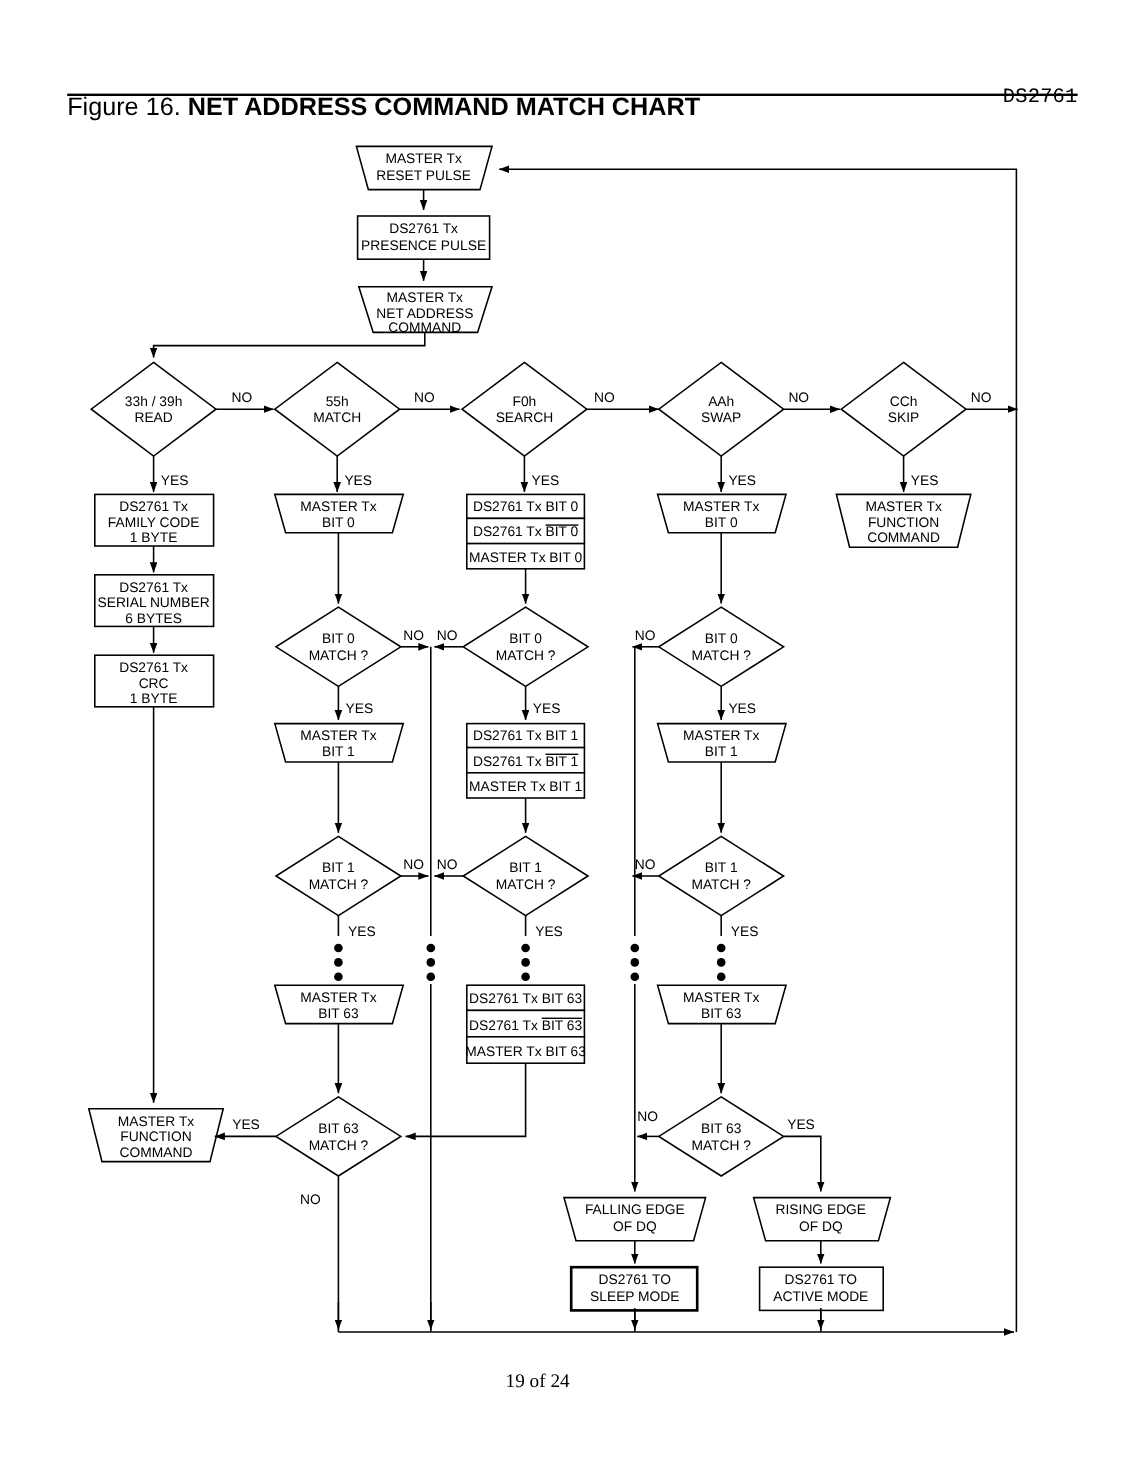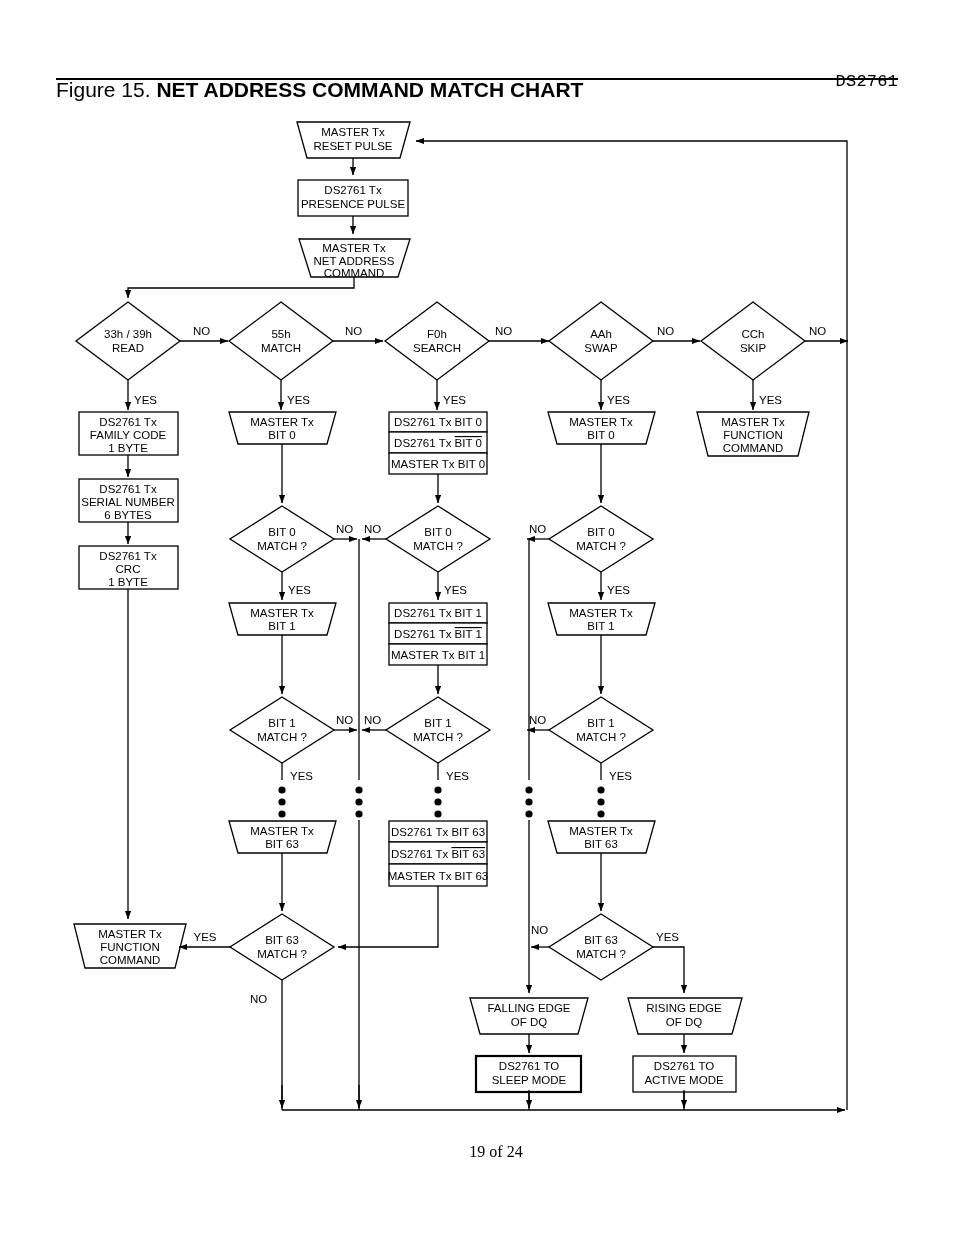--- a/index.html
+++ b/index.html
@@ -6,37 +6,37 @@
   body{width:954px;height:1235px;position:relative;
        font-family:"Liberation Sans", sans-serif;color:#000;}
   .page{position:relative;width:954px;height:1235px;overflow:hidden;}
   .hdr-code{position:absolute;right:56px;top:72px;
             font-family:Liberation Mono, monospace;font-size:17px;letter-spacing:.2px;}
   .hdr-rule{position:absolute;left:56px;top:78px;width:842px;height:2px;background:#000;}
   .fig-title{position:absolute;left:56px;top:78px;font-size:21px;white-space:nowrap;}
   .fig-title .lbl{font-weight:400;}
   .fig-title .nm{font-weight:bold;}
   .footer{position:absolute;left:0;top:1143px;width:896px;text-align:center;
-          font-family:"Liberation Serif", serif;font-size:16px;padding-left:48px;}
+          font-family:"Liberation Serif", serif;font-size:16px;}
   svg.chart{position:absolute;left:0;top:0;width:954px;height:1235px;}
   svg text{font-family:"Liberation Sans", sans-serif;font-size:11.5px;fill:#000;}
   .sh{fill:#fff;stroke:#000;stroke-width:1.3;}
   .sh-bold{fill:#fff;stroke:#000;stroke-width:2.2;}
   .ln{stroke:#000;stroke-width:1.3;fill:none;}
   .dot{fill:#000;}
 </style>
 </head>
 <body>
 
 <div class="page">
 
   <div class="hdr-code">DS2761</div>
   <div class="hdr-rule"></div>
   <div class="fig-title">
-    <span class="lbl">Figure 15.</span>
+    <span class="lbl">Figure 16.</span>
     <span class="nm">NET ADDRESS COMMAND MATCH CHART</span>
   </div>
 
   <svg class="chart" viewBox="0 0 954 1235">
     <defs>
       <marker id="ar" markerWidth="9" markerHeight="9" refX="8.4" refY="3.2" orient="auto" markerUnits="userSpaceOnUse">
         <path d="M0,0 L8.6,3.2 L0,6.4 z" fill="#000"></path>
       </marker>
     </defs>
 

